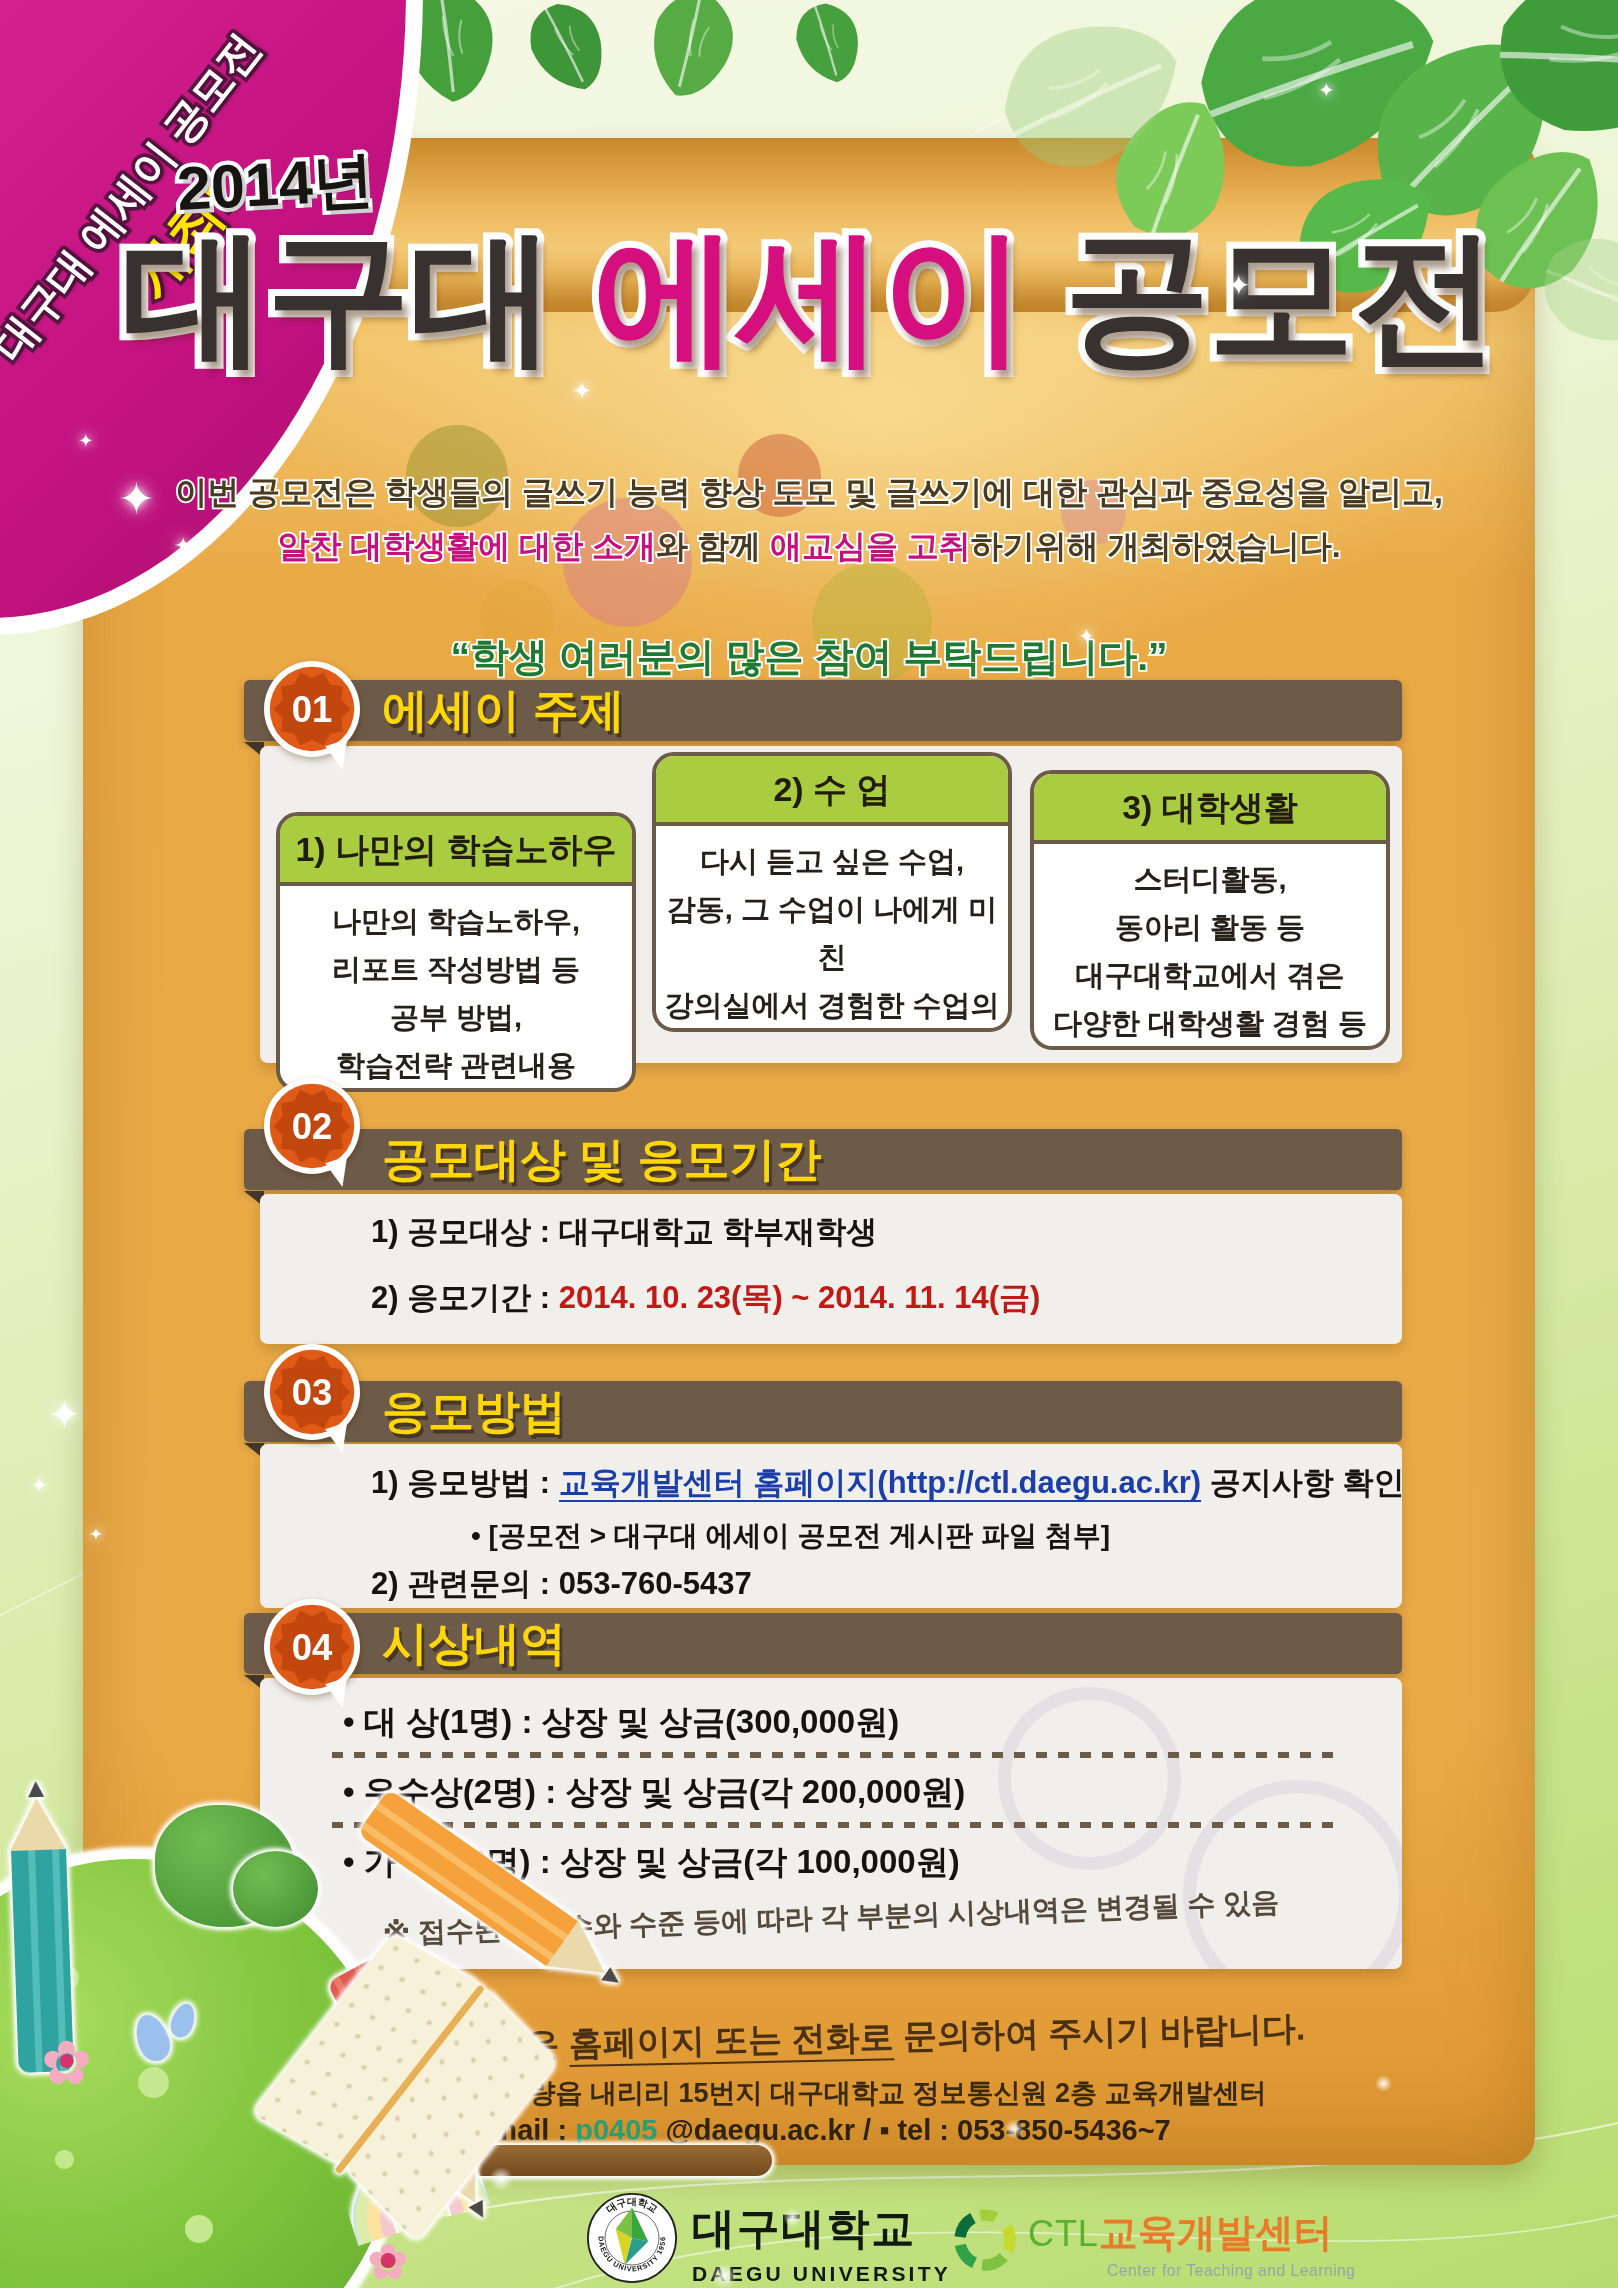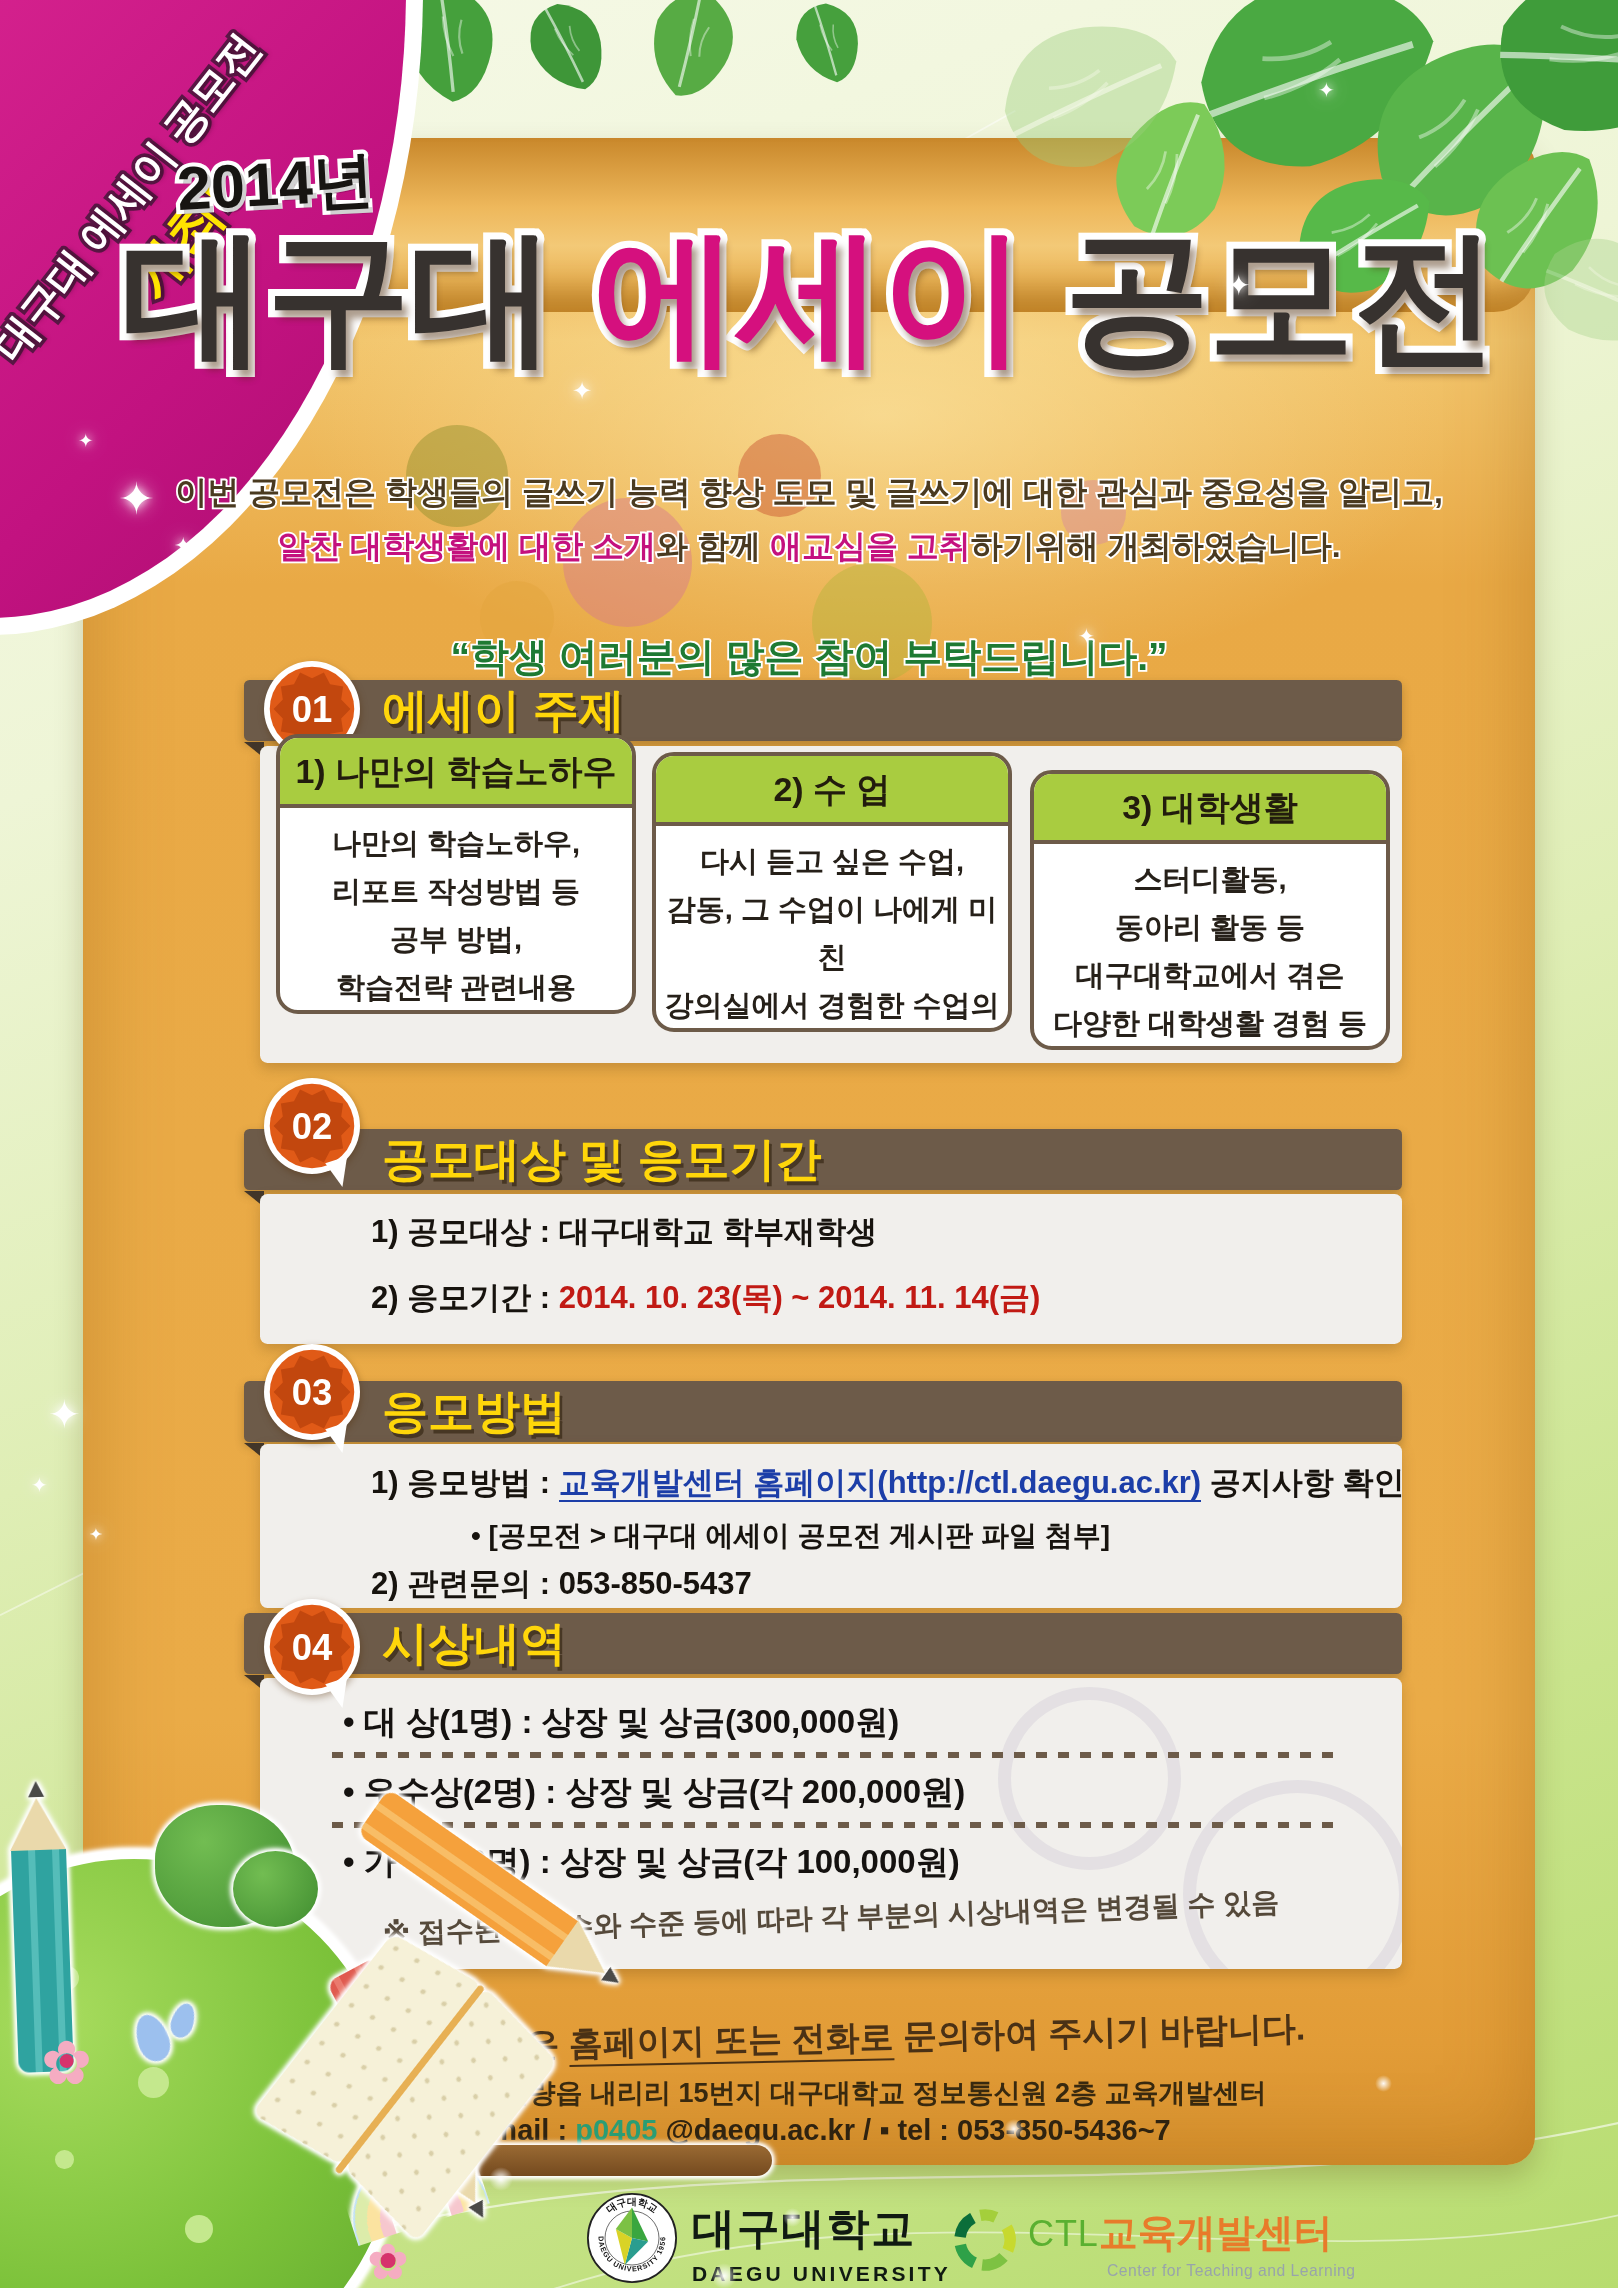--- a/index.html
+++ b/index.html
@@ -272,21 +272,21 @@
   <div class="badge" style="left:264px;top:661px;">
     <svg viewBox="0 0 100 100">
       <circle cx="50" cy="50" r="50" fill="#fff"></circle>
         <circle cx="50" cy="50" r="44" fill="#e05a17"></circle>
       <polygon points="90,50 80.4,59.9 82.4,73.5 68.8,75.9 62.4,88 50,82 37.6,88 31.2,75.9 17.6,73.5 19.6,59.9 10,50 19.6,40.1 17.6,26.5 31.2,24.1 37.6,12 50,18 62.4,12 68.8,24.1 82.4,26.5 80.4,40.1" fill="#c2470e"></polygon>
       <text x="50" y="50" dy=".35em" text-anchor="middle" font-size="38" font-weight="bold" fill="#fff">01</text>
     </svg>
     <div class="badge-tail"></div>
   </div>
 
-  <div class="card" style="left:276px;top:734px;">
+  <div class="card" style="left:276px;top:812px;">
     <div class="card-head">1) 나만의 학습노하우</div>
     <div class="card-body">
       <div>나만의 학습노하우,</div>
       <div>리포트 작성방법 등</div>
       <div>공부 방법,</div>
       <div>학습전략 관련내용</div>
     </div>
   </div>
   <div class="card" style="left:652px;top:752px;">
     <div class="card-head">2) 수 업</div>
@@ -335,21 +335,21 @@
         <circle cx="50" cy="50" r="44" fill="#e05a17"></circle>
       <polygon points="90,50 80.4,59.9 82.4,73.5 68.8,75.9 62.4,88 50,82 37.6,88 31.2,75.9 17.6,73.5 19.6,59.9 10,50 19.6,40.1 17.6,26.5 31.2,24.1 37.6,12 50,18 62.4,12 68.8,24.1 82.4,26.5 80.4,40.1" fill="#c2470e"></polygon>
       <text x="50" y="50" dy=".35em" text-anchor="middle" font-size="38" font-weight="bold" fill="#fff">03</text>
     </svg>
     <div class="badge-tail"></div>
   </div>
   <div class="sline" style="left:371px;top:1462px;">
     <span>1) 응모방법 : </span><span class="link">교육개발센터 홈페이지(http://ctl.daegu.ac.kr)</span><span> 공지사항 확인</span>
   </div>
   <div class="sline bullet-line" style="left:471px;top:1517px;">• [공모전 &gt; 대구대 에세이 공모전 게시판 파일 첨부]</div>
-  <div class="sline" style="left:371px;top:1563px;">2) 관련문의 : 053-850-5437</div>
+  <div class="sline" style="left:371px;top:1563px;">2) 관련문의 : 053-760-5437</div>
 
   <div class="sec-bar" style="top:1613px;">
     <span class="sec-bar-title">시상내역</span>
   </div>
   <div class="sec-panel" style="top:1678px;height:291px;">
     <div class="swirl" style="left:738px;top:9.2px;width:157px;height:157px;"></div>
     <div class="swirl" style="left:923px;top:102px;width:203px;height:203px;"></div>
   </div>
   <div class="badge" style="left:264px;top:1599px;">
     <svg viewBox="0 0 100 100">

